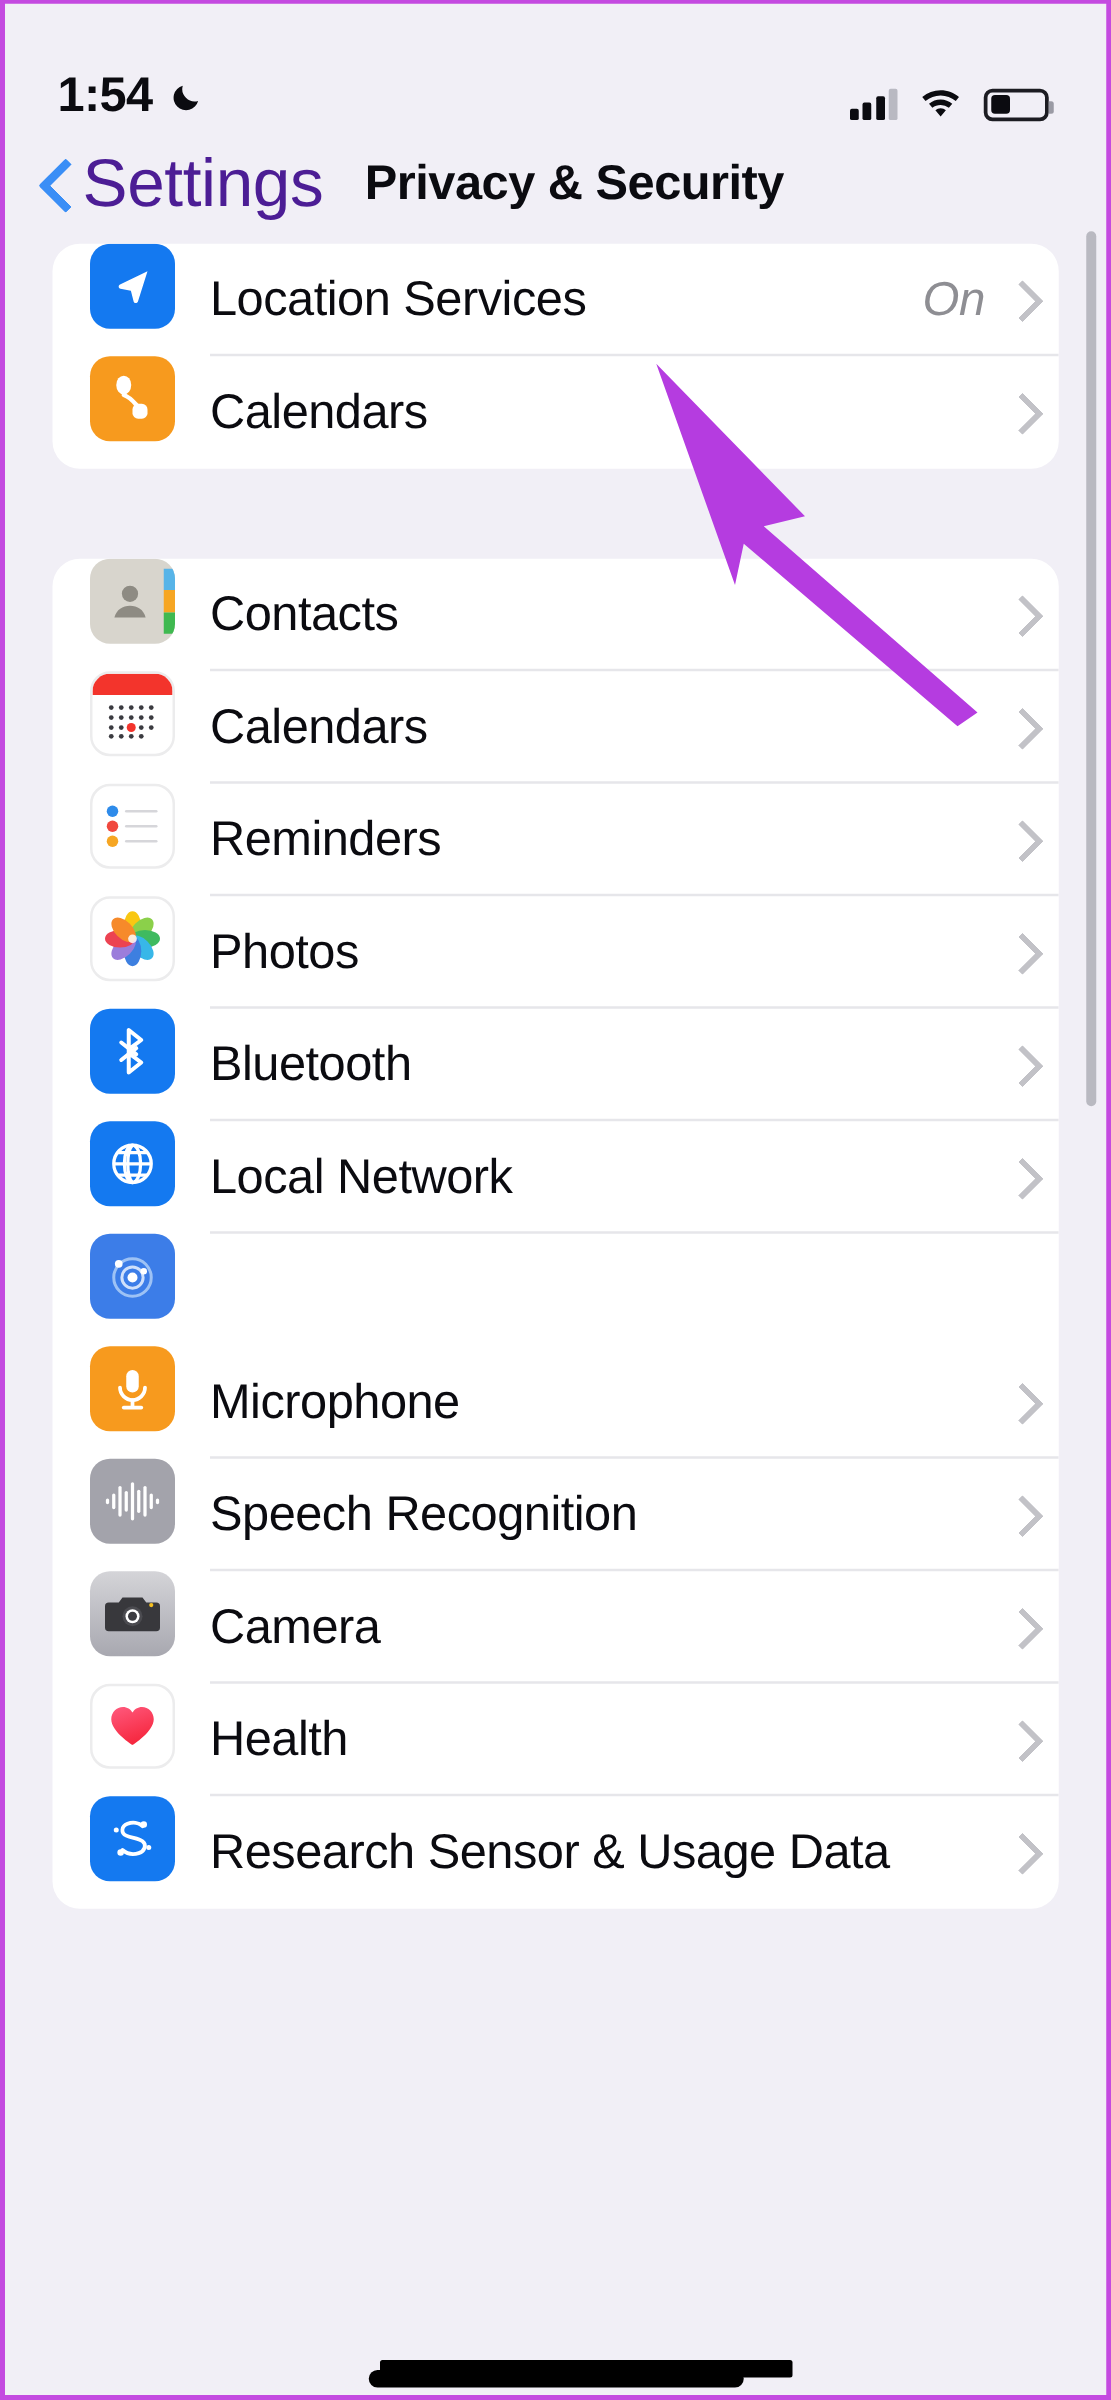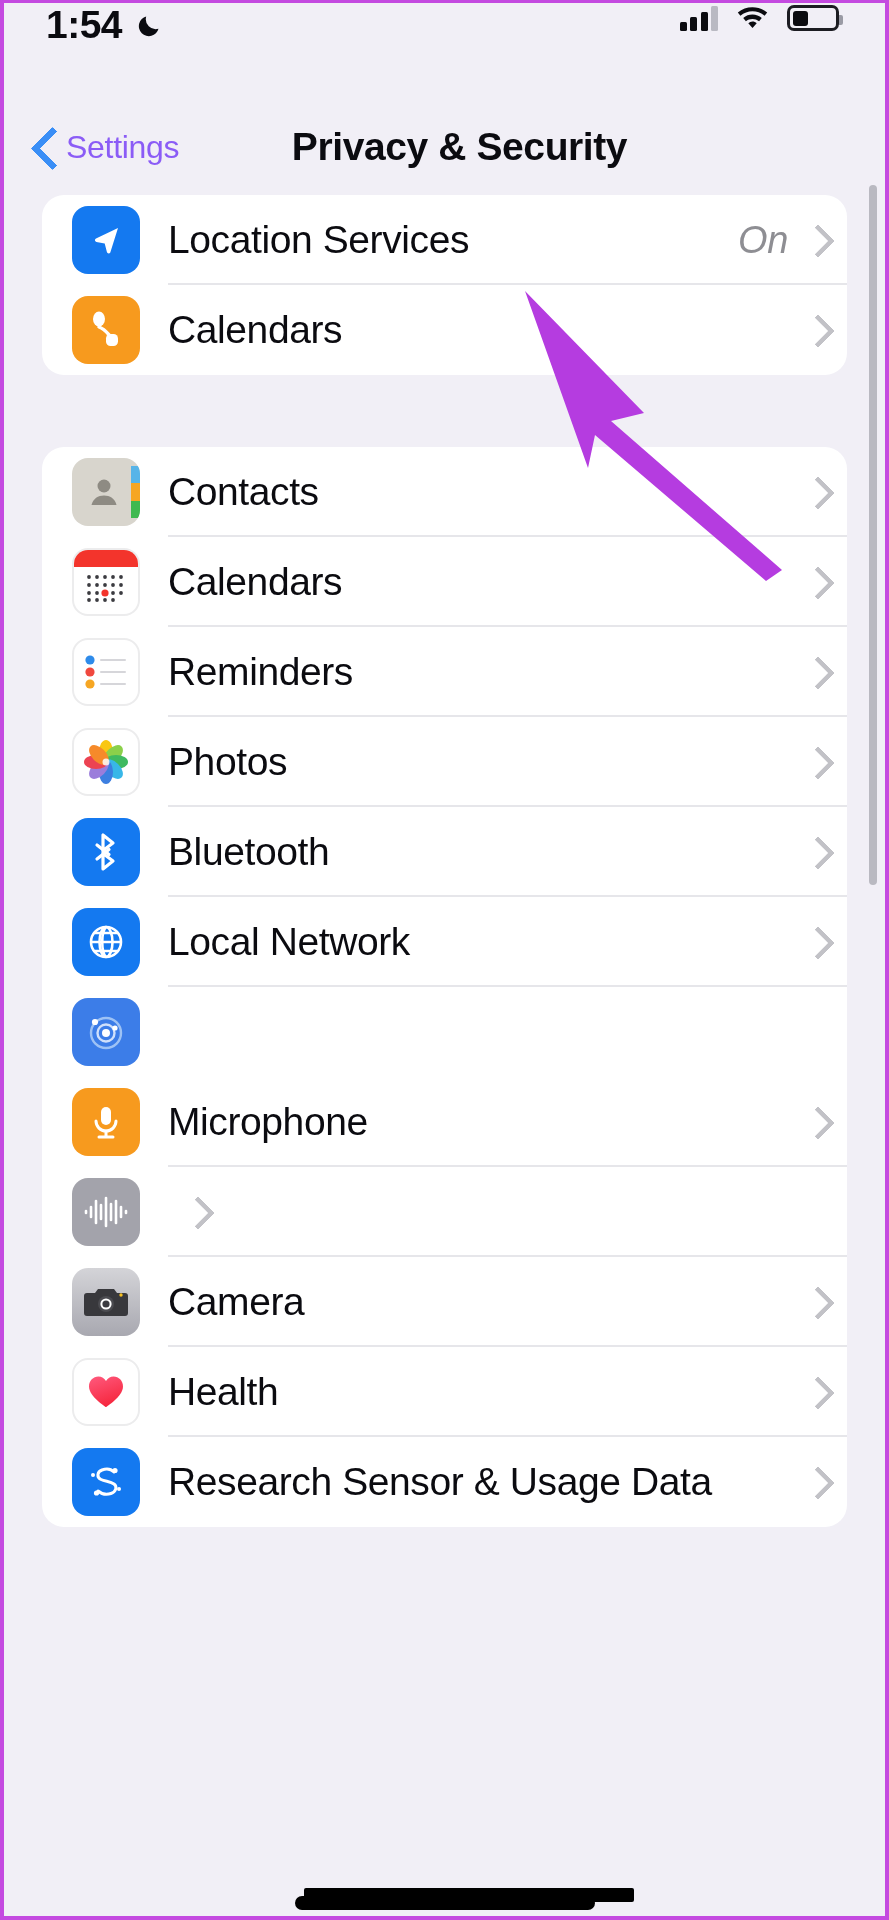--- a/index.html
+++ b/index.html
@@ -15,21 +15,21 @@
   #frame {
     position:absolute; inset:0;
     border:4px solid #c44ae0;
     border-top-width:3px;
     background:#f1eff6;
     overflow:hidden;
   }
   
   #statusbar {
     position:absolute; top:0; left:0; right:0; height:96px;
-    display:flex; align-items:flex-start; justify-content:space-between;
+    display:flex; align-items:flex-end; justify-content:space-between;
     padding:0 46px 0 42px;
   }
   #sb-left { display:flex; align-items:center; gap:14px; }
   #sb-time { font-size:39px; font-weight:600; color:#0b0b10; letter-spacing:-0.5px; }
   .moon { width:28px; height:28px; position:relative; display:inline-block; }
   .moon svg { display:block; }
   #sb-right { display:flex; align-items:center; gap:17px; }
   .sig { display:flex; align-items:flex-end; gap:3.5px; height:25px; }
   .sig i { width:7px; background:#0b0b10; border-radius:1.5px; display:block; }
   .sig i:nth-child(1){ height:9px; }
@@ -46,36 +46,36 @@
   #back-btn {
     position:absolute; left:28px; top:50%; transform:translateY(-50%);
     display:flex; align-items:center; gap:12px; cursor:pointer;
   }
   #back-btn .chev { width:22px; height:40px; position:relative; }
   #back-btn .chev::before{
     content:""; position:absolute; left:5px; top:6px;
     width:24px; height:24px; border-left:7px solid #3a8ef6; border-bottom:7px solid #3a8ef6;
     transform:rotate(45deg); border-radius:2px;
   }
-  #back-label { font-size:32px; color:#8b5cf6; letter-spacing:-0.3px; }
+  #back-label { font-size:54px; color:#4c1d95; letter-spacing:-0.3px; }
   #nav-title {
     position:absolute; left:0; right:0; top:50%; transform:translateY(-50%);
     text-align:center; font-size:39px; font-weight:bold; color:#0b0b10;
     letter-spacing:-0.4px; padding-left:30px;
   }
 
   
   #content { position:absolute; top:192px; left:0; right:0; bottom:0; }
 
   .card {
     background:#fff; border-radius:22px; margin:0 38px;
     overflow:hidden;
   }
   .row {
-    display:flex; align-items:center; height:90px; padding-left:30px; cursor:pointer;
+    display:flex; height:90px; padding-left:30px; cursor:pointer;
     position:relative;
   }
   .row .icon-wrap { width:68px; height:68px; flex:0 0 68px; }
   .row .rtext {
     flex:1; display:flex; align-items:center; justify-content:space-between;
     margin-left:28px; padding-right:26px; height:100%;
     position:relative;
   }
   .row:not(:last-child) .rtext::after {
     content:""; position:absolute; left:0; right:0; bottom:0; height:2px; background:#e6e6ea;
@@ -422,20 +422,21 @@
                 <path d="M24 3v28"></path>
                   <path d="M29 9v16"></path>
                   <path d="M34 6v22"></path>
                   <path d="M39 12v10"></path>
                   <path d="M44 16v2"></path>
               </g>
             </svg>
           </span>
         </span>
         <span class="rtext">
+          <span class="label">Speech Recognition</span>
           <span class="right">
             <span class="value"></span>
             <span class="chevron"></span>
           </span>
         </span>
       </div>
 
       <div class="row">
         <span class="icon-wrap">
           <span class="ic ic-camera">

